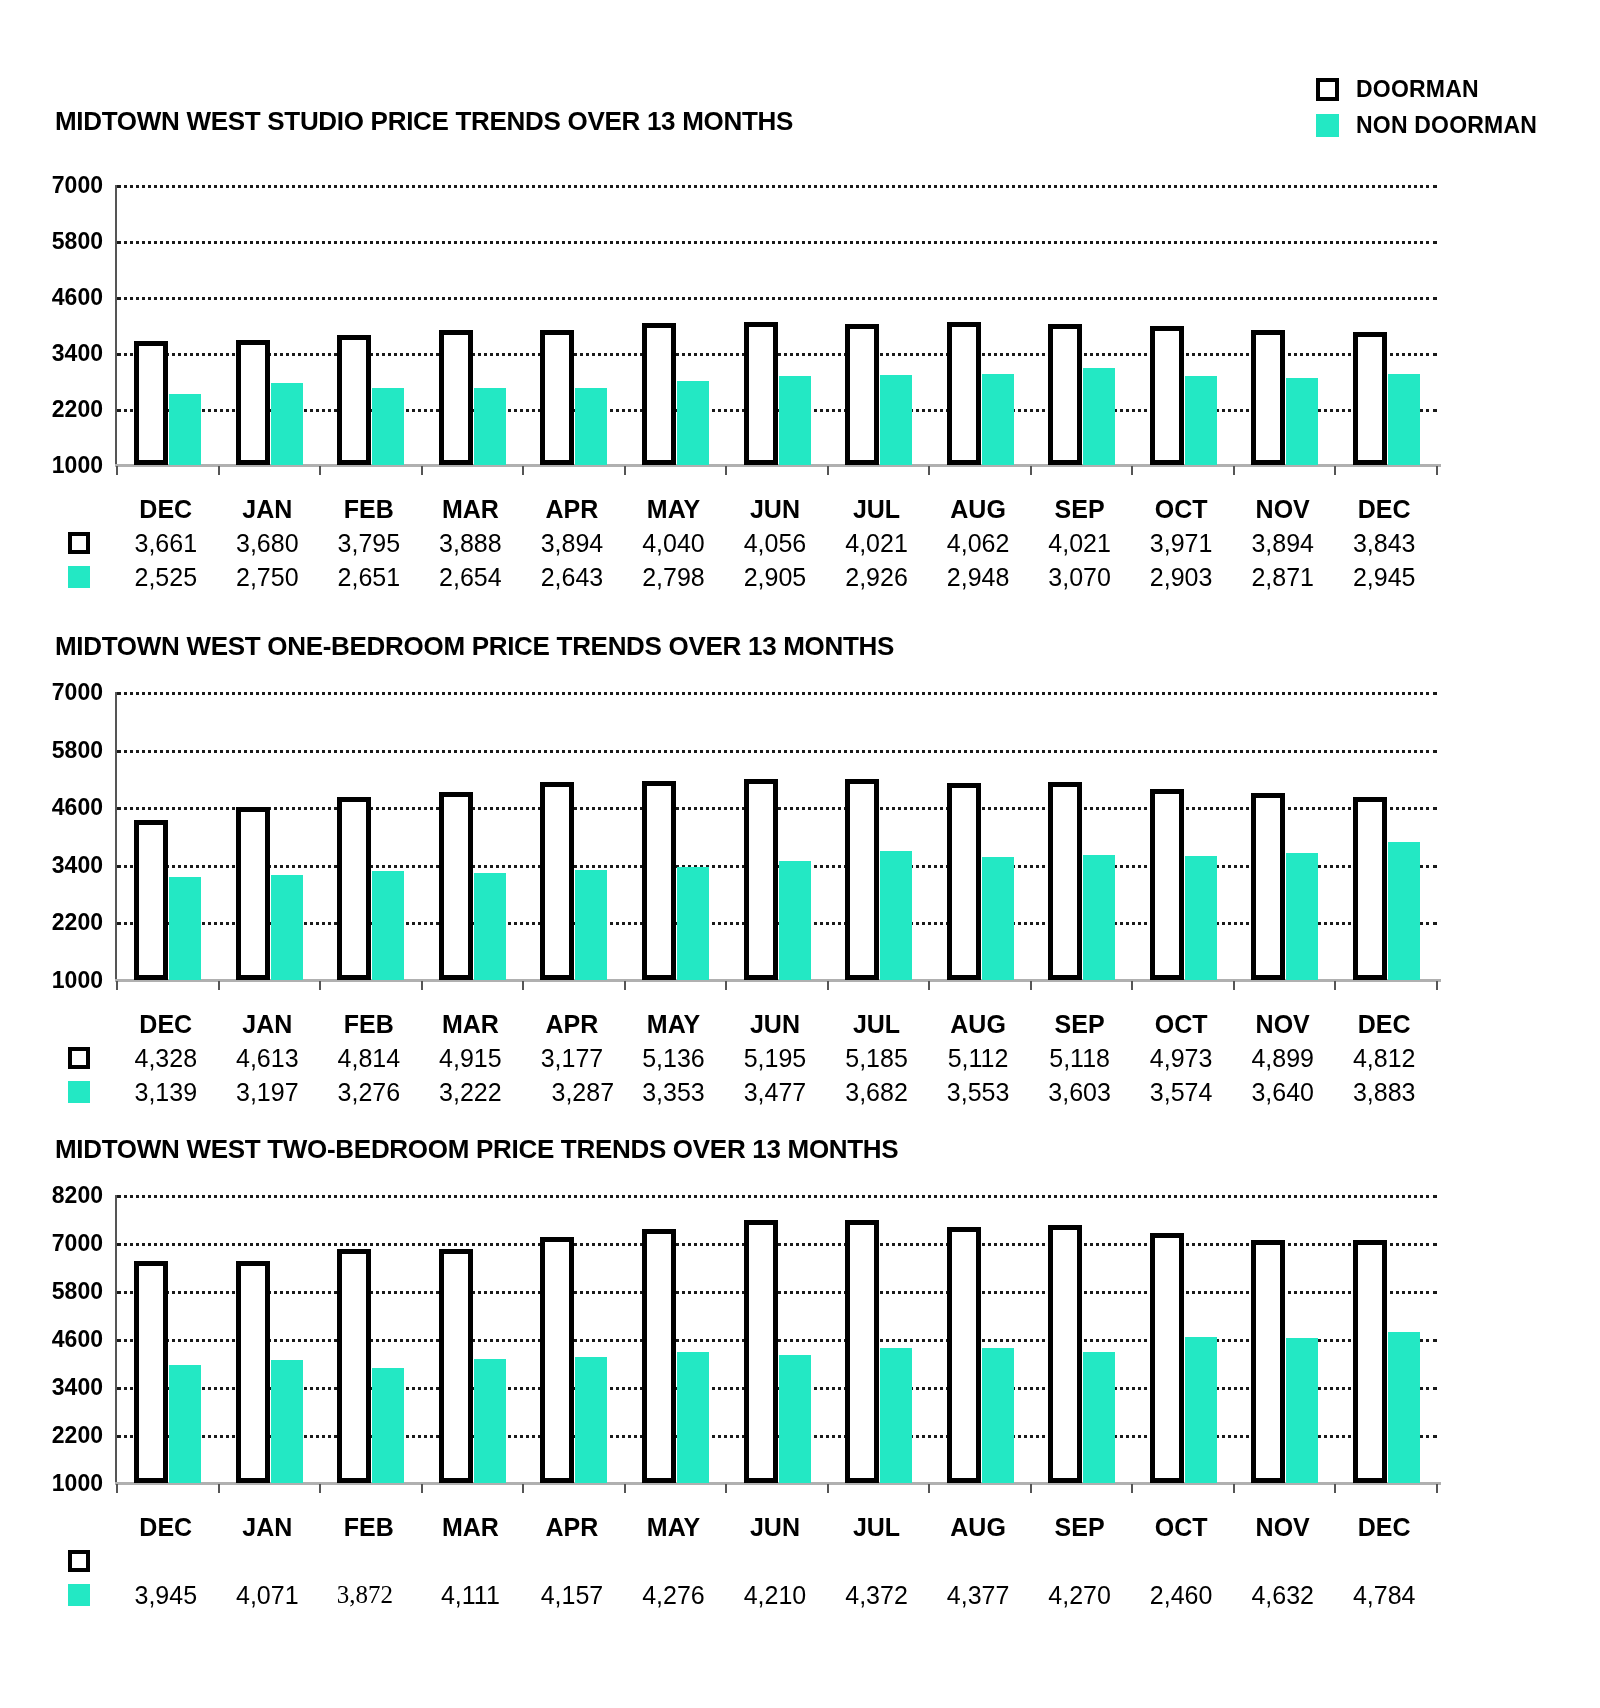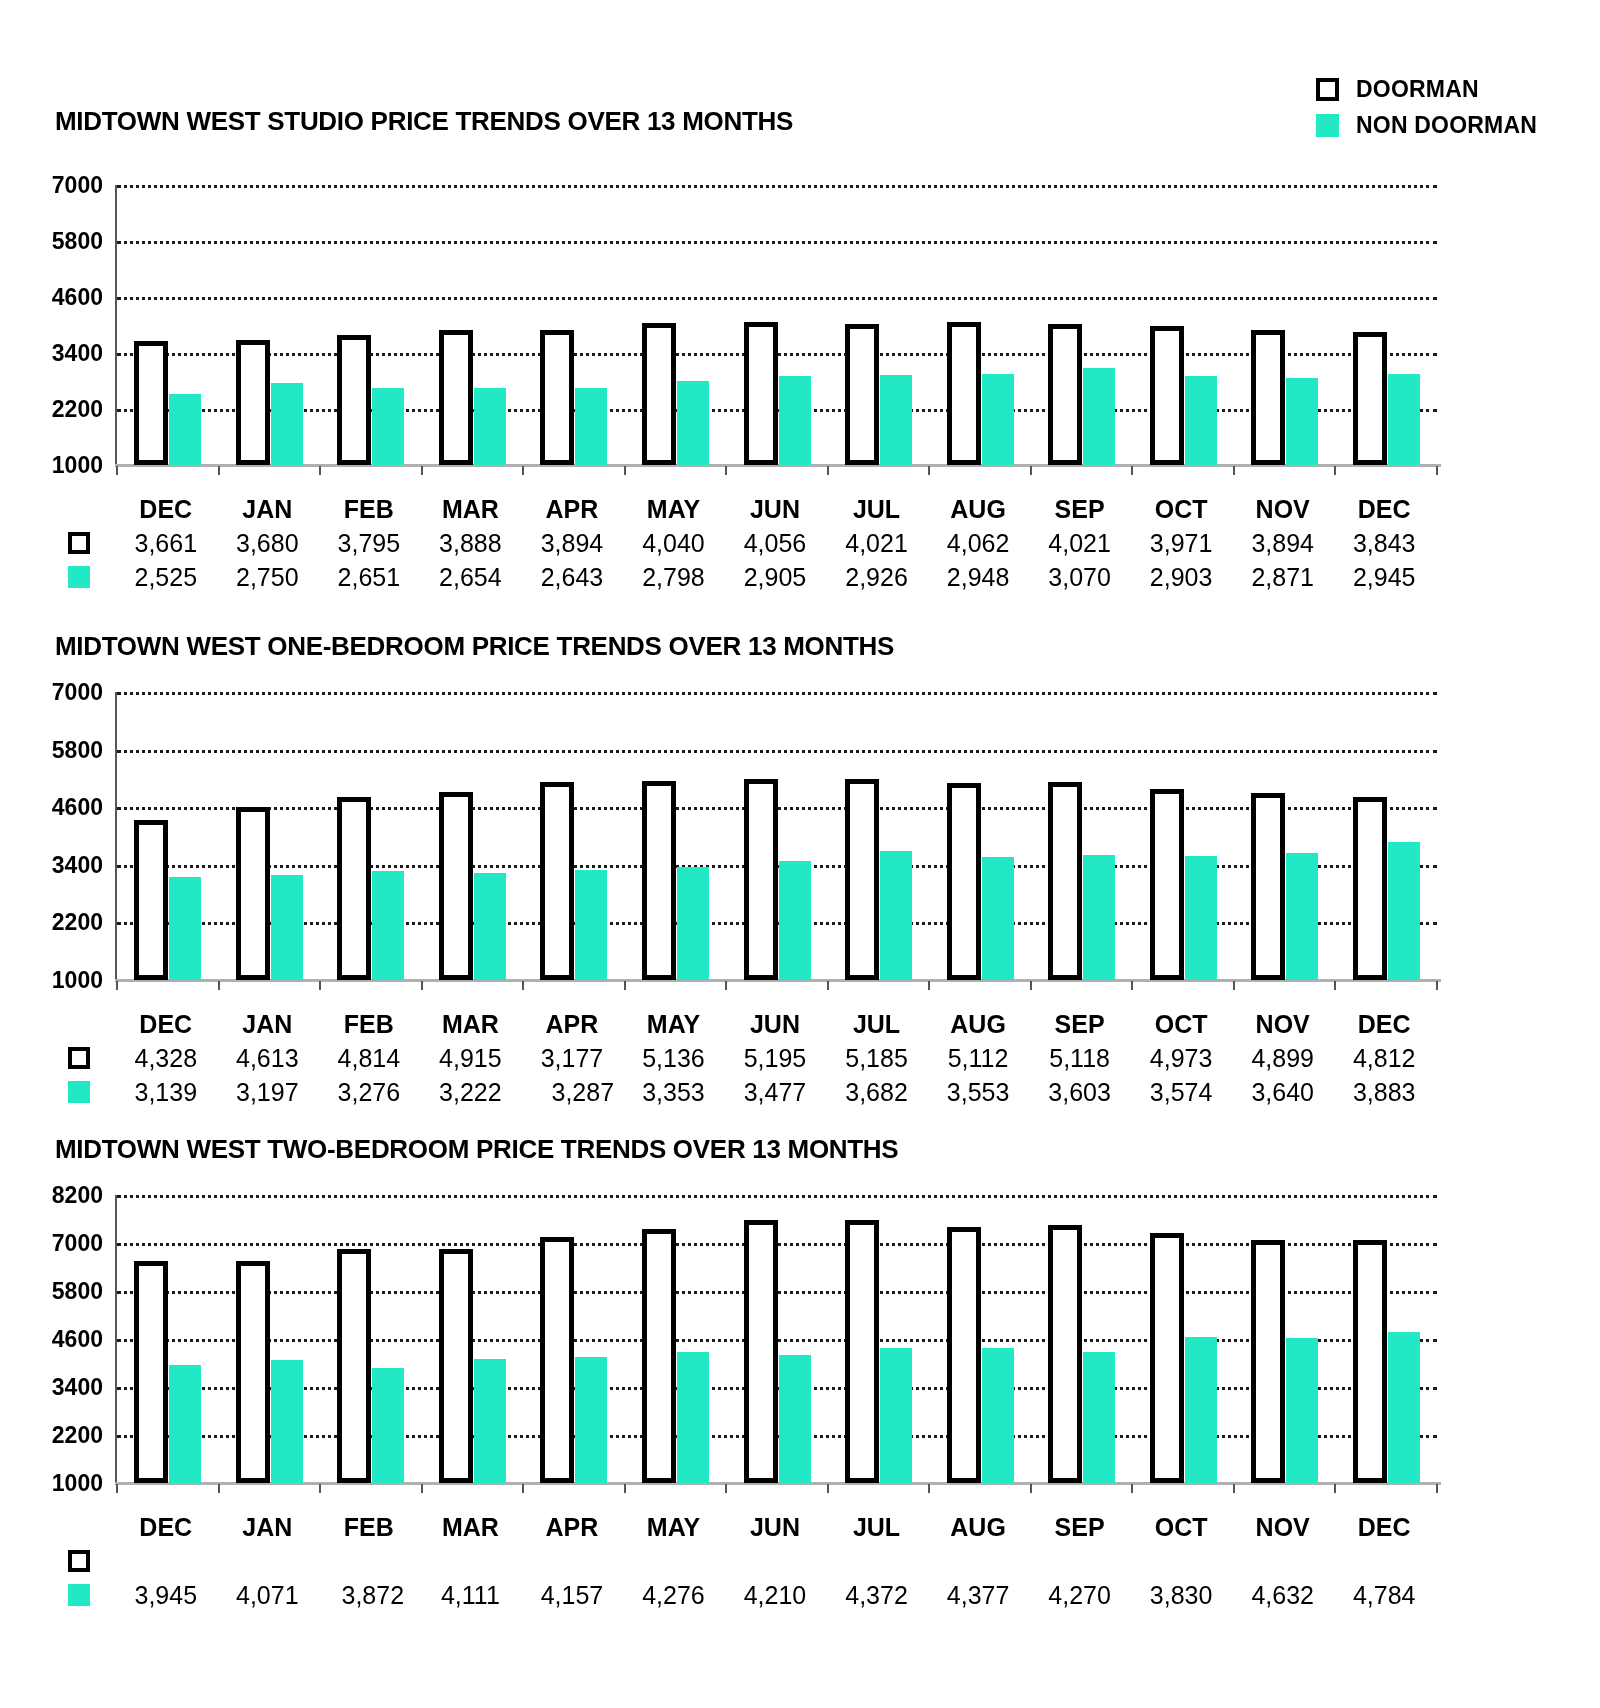--- a/index.html
+++ b/index.html
@@ -338,29 +338,29 @@
         <div class="month" style="left: 710.769px;">JUL</div>
         <div class="month" style="left: 812.308px;">AUG</div>
         <div class="month" style="left: 913.846px;">SEP</div>
         <div class="month" style="left: 1015.38px;">OCT</div>
         <div class="month" style="left: 1116.92px;">NOV</div>
         <div class="month" style="left: 1218.46px;">DEC</div>
       </div>
     <div class="cells row2" style="top: 453px;">
         <div class="cell" style="left: 0px;">3,945</div>
         <div class="cell" style="left: 101.538px;">4,071</div>
-        <div class="cell" style="left: 207px;">3,872</div>
+        <div class="cell" style="left: 199px; font-family: Liberation Serif, serif;">3,872</div>
         <div class="cell" style="left: 304.615px;">4,111</div>
         <div class="cell" style="left: 406.154px;">4,157</div>
         <div class="cell" style="left: 507.692px;">4,276</div>
         <div class="cell" style="left: 609.231px;">4,210</div>
         <div class="cell" style="left: 710.769px;">4,372</div>
         <div class="cell" style="left: 812.308px;">4,377</div>
         <div class="cell" style="left: 913.846px;">4,270</div>
-        <div class="cell" style="left: 1015.38px;">3,830</div>
+        <div class="cell" style="left: 1015.38px;">2,460</div>
         <div class="cell" style="left: 1116.92px;">4,632</div>
         <div class="cell" style="left: 1218.46px;">4,784</div>
       </div>
   <div class="ylabel" style="top: 54px;">8200</div>
       <div class="ylabel" style="top: 102px;">7000</div>
       <div class="ylabel" style="top: 150px;">5800</div>
       <div class="ylabel" style="top: 198px;">4600</div>
       <div class="ylabel" style="top: 246px;">3400</div>
       <div class="ylabel" style="top: 294px;">2200</div>
       <div class="ylabel" style="top: 342px;">1000</div>

